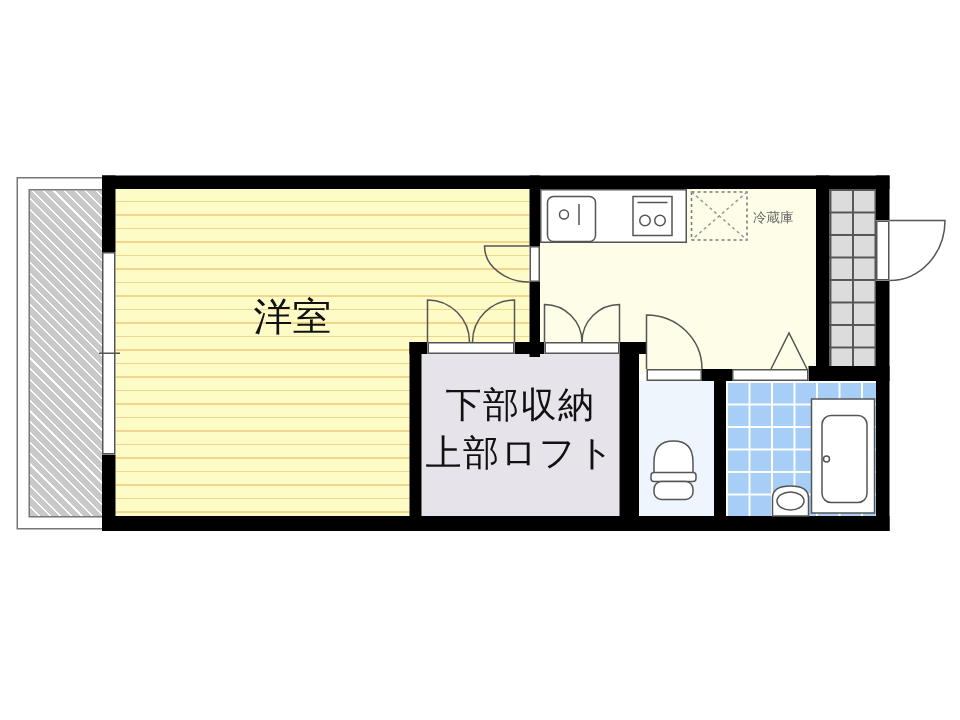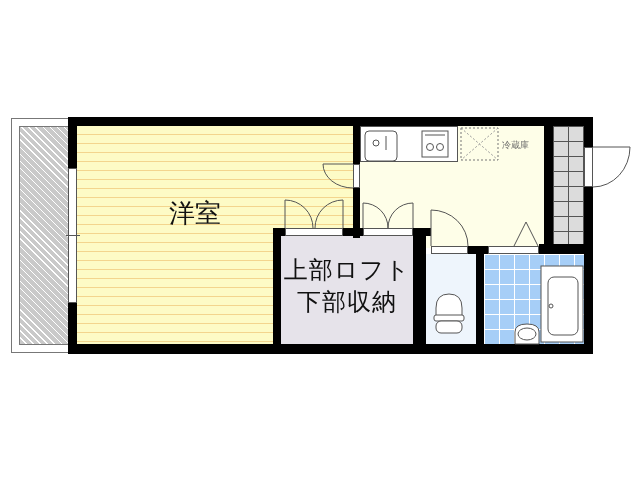--- a/index.html
+++ b/index.html
@@ -26,21 +26,21 @@
   }
   .shoebox {
     background-color: #dcdcdc;
     background-image:
       linear-gradient(90deg, #555 1px, transparent 1px),
       linear-gradient(180deg, #555 1px, transparent 1px);
     background-size: 15px 15px;
   }
   .opening { background: #ffffff; border: 1px solid #555; }
   .label-big {
-    position: absolute; color: #111; font-family: Liberation Sans, sans-serif;
+    position: absolute; color: #111; font-family: Liberation Mono, monospace;
     font-size: 26px; line-height: 30px; text-align: center;
   }
   .label-storage {
     position: absolute; color: #111; font-family: "DejaVu Sans", sans-serif;
     font-size: 24px; line-height: 32px; text-align: center; letter-spacing: 1px;
   }
   .fridge-label { font-size: 9px; color: #666; }
   svg { position: absolute; overflow: visible; }
 </style>
 </head>
@@ -140,15 +140,15 @@
 <svg width="30" height="25" style="left:513px; top:322px;">
   <path d="M 2 22 L 2 10 Q 2 2 14 2 Q 26 2 26 10 L 26 22 Z" fill="#fff" stroke="#555"></path>
   <ellipse cx="14" cy="12" rx="9" ry="6" fill="#fff" stroke="#555"></ellipse>
 </svg>
 
 <div class="label-big" style="left:140px; top:198px; width:110px;">
   <div>洋室</div>
 </div>
 
 <div class="label-storage" style="left:281px; top:254px; width:132px;">
+  <div>下部収納</div>
   <div>上部ロフト</div>
-  <div>下部収納</div>
 </div>
 
 </body></html>

